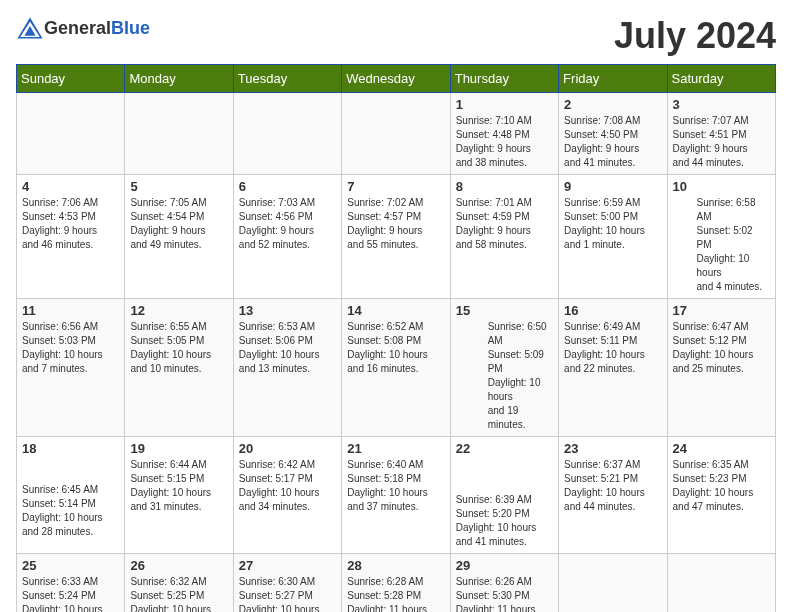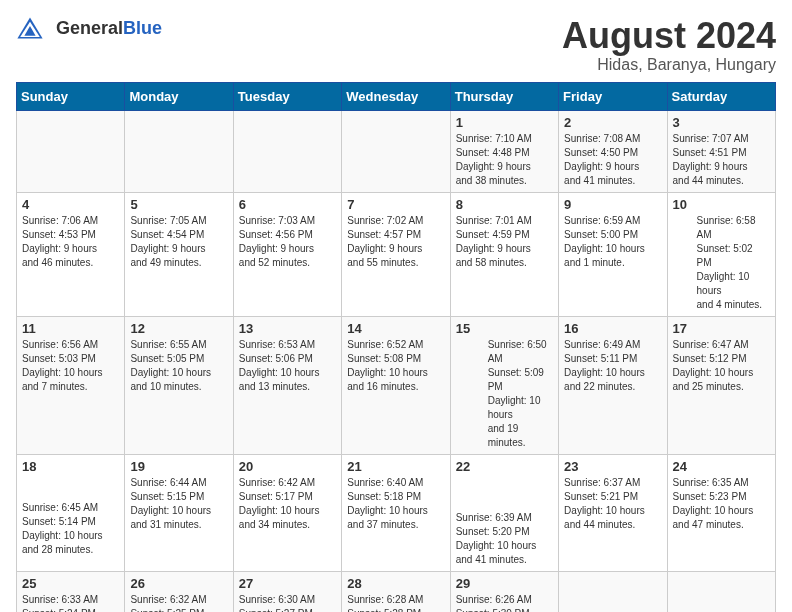--- a/index.html
+++ b/index.html
@@ -12,21 +12,21 @@
     }
     .header {
       display: flex;
       align-items: flex-start;
       justify-content: space-between;
       margin-bottom: 8px;
     }
     .logo {
       display: flex;
       align-items: center;
-      gap: 12px;
+      gap: 0;
     }
     .logo-text-general {
       font-size: 18px;
       font-weight: bold;
       color: #333;
     }
     .logo-text-blue {
       font-size: 18px;
       font-weight: bold;
       color: #2563c0;
@@ -46,24 +46,24 @@
     }
     .title-sub {
       font-size: 16px;
       color: #555;
     }
     table {
       width: 100%;
       border-collapse: collapse;
     }
     thead tr th {
-      background-color: #0369a1;
+      background-color: #4d7c0f;
       color: #fff;
       font-size: 13px;
-      font-weight: bold;
+      font-weight: normal;
       padding: 6px 4px;
       text-align: left;
       border: 1px solid #1a4fa0;
     }
     tbody tr td {
       border: 1px solid #ccc;
       vertical-align: top;
       padding: 4px 5px;
       font-size: 10.5px;
       color: #333;
@@ -99,22 +99,21 @@
     <svg class="logo-icon" viewBox="0 0 40 34" xmlns="http://www.w3.org/2000/svg">
       <polygon points="20,2 38,32 2,32" fill="#2563c0"></polygon>
       <polygon points="20,8 34,30 6,30" fill="white"></polygon>
       <polygon points="20,14 28,28 12,28" fill="#2563c0"></polygon>
     </svg>
     <div>
       <span class="logo-text-general">General</span><span class="logo-text-blue">Blue</span>
     </div>
   </div>
   <div class="title-block">
-    <div class="title-main">August 2024</div>
-    <div class="title-sub">Hidas, Baranya, Hungary</div>
+    <div class="title-main">July 2024</div>
   </div>
 </div>
 
 <table>
   <thead>
     <tr>
     <th>Sunday</th>
         <th>Monday</th>
         <th>Tuesday</th>
         <th>Wednesday</th>

